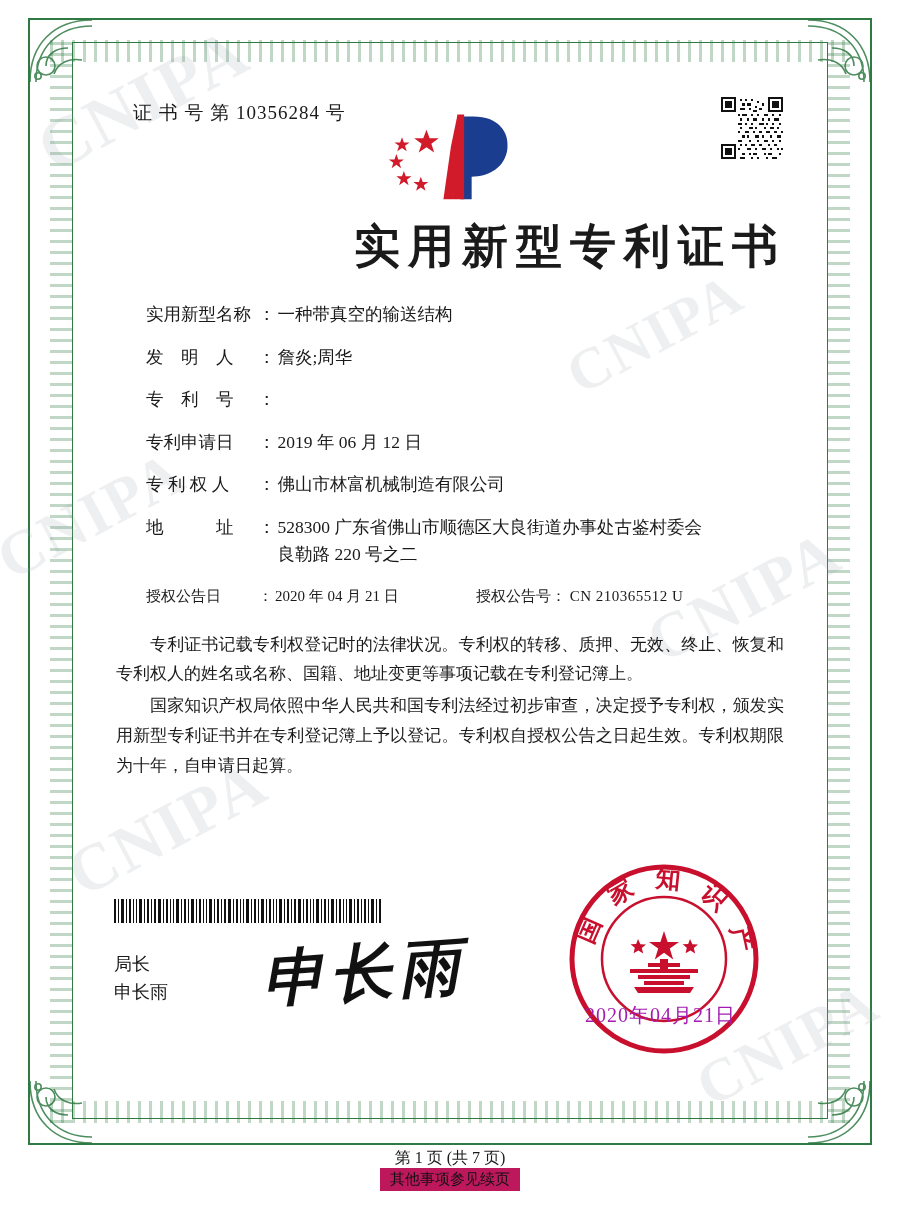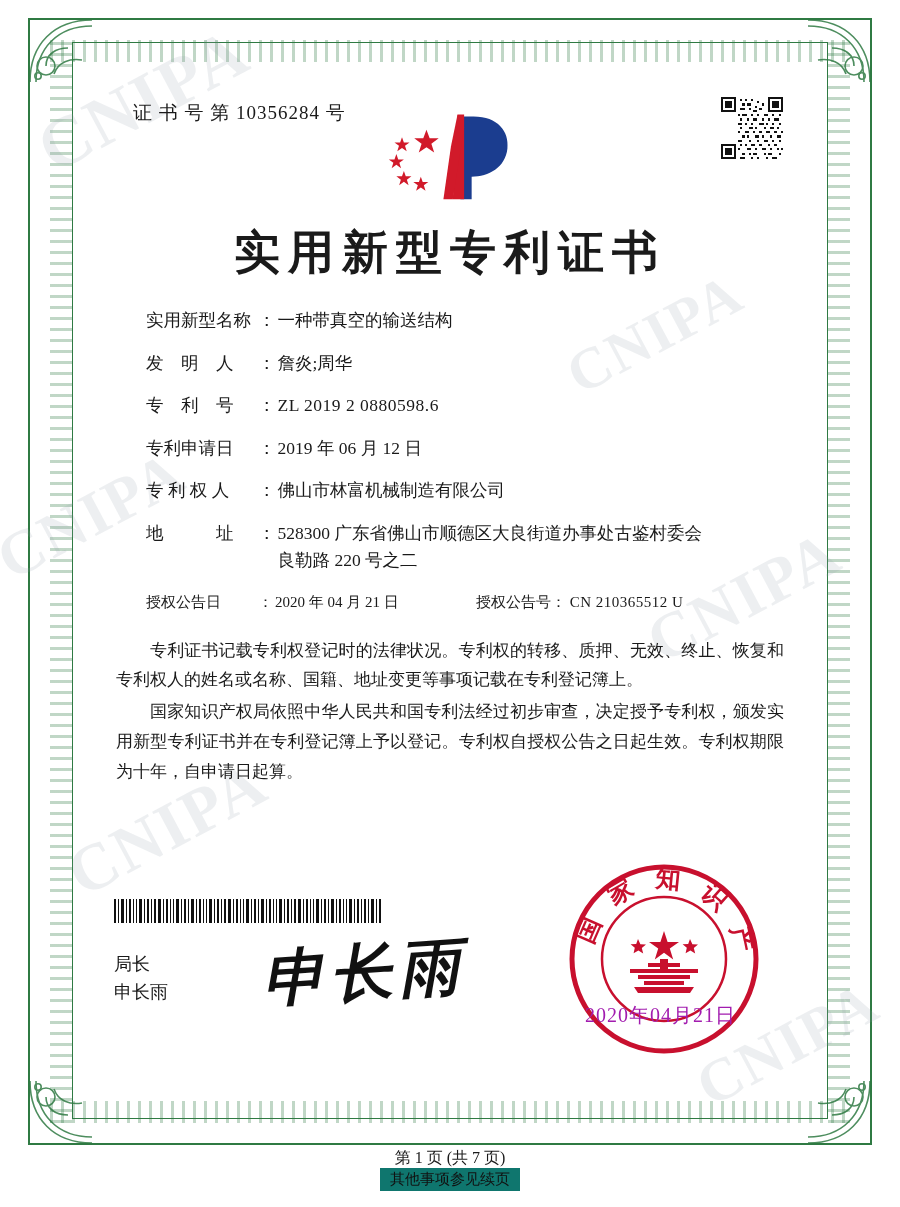--- a/index.html
+++ b/index.html
@@ -95,25 +95,25 @@
     padding:3px;
   }
   .qr canvas, .qr svg{display:block}
 
   .logo-wrap{
     display:flex;justify-content:center;align-items:center;
     margin-top:4px;height:104px;
   }
 
   .title{
-    text-align:center;
+    text-align:right;
     font-size:46px;
     font-weight:bold;
     letter-spacing:8px;
-    margin-top:14px;
+    margin-top:8px;
     font-family:"Liberation Serif", serif;
   }
 
   .fields{
     margin-top:28px;
     padding-left:32px;
     font-size:17.5px;
     line-height:1;
   }
   .field{
@@ -205,21 +205,21 @@
   .footer-note{
     position:absolute;
     left:0;right:0;bottom:16px;
     text-align:center;
     font-size:15px;
     color:#111;
   }
   .footer-note span{
     display:inline-block;
     padding:2px 10px;
-    background:#0f766e;
+    background:#be185d;
   }
 </style>
 </head>
 <body>
 
 <div class="page">
 
   <div class="frame-outer"></div>
   <div class="ornament-band"></div>
   <div class="frame-inner"></div>
@@ -418,21 +418,20 @@
 
       <div class="field">
         <span class="flabel plain">发　明　人</span>
         <span class="fcolon">：</span>
         <span class="fvalue">詹炎;周华</span>
       </div>
 
       <div class="field">
         <span class="flabel plain">专　利　号</span>
         <span class="fcolon">：</span>
-        <span class="fvalue mono">ZL 2019 2 0880598.6</span>
       </div>
 
       <div class="field">
         <span class="flabel plain">专利申请日</span>
         <span class="fcolon">：</span>
         <span class="fvalue">2019 年 06 月 12 日</span>
       </div>
 
       <div class="field">
         <span class="flabel plain">专 利 权 人</span>

